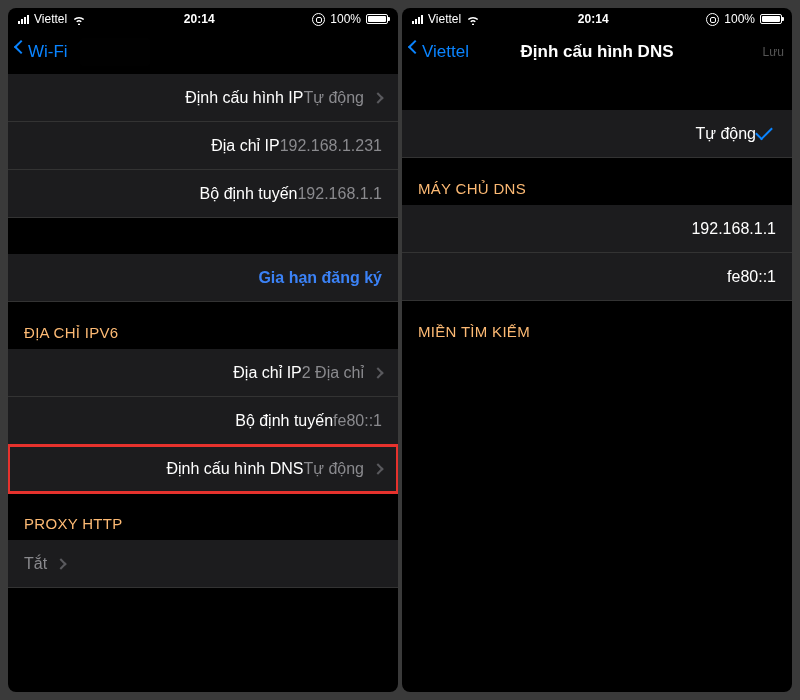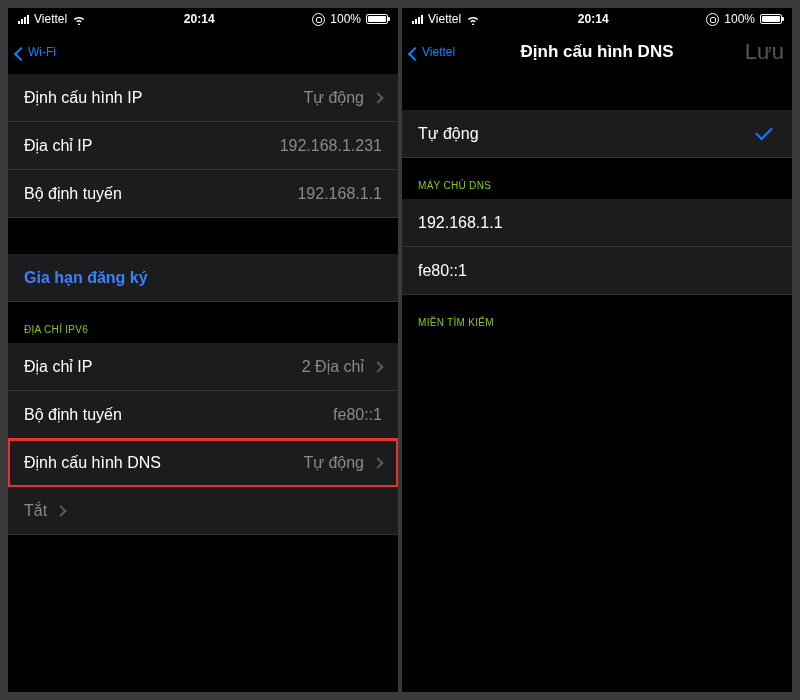--- a/index.html
+++ b/index.html
@@ -1,43 +1,43 @@
 <!DOCTYPE html>
 <html><head>
 <meta charset="utf-8">
 <style>
   * { margin: 0; padding: 0; box-sizing: border-box; font-family: -apple-system, "Helvetica Neue", Arial, sans-serif; }
   body { background: #3a3a3a; width: 800px; height: 700px; display: flex; padding: 8px; gap: 4px; }
-  .screen { width: 392px; height: 684px; background: #000; border-radius: 0; overflow: hidden; display: flex; flex-direction: column; }
+  .screen { width: 392px; height: 684px; background: #000; border-radius: 8px; overflow: hidden; display: flex; flex-direction: column; }
   
   .status-bar { height: 22px; display:flex; align-items:center; justify-content:space-between; padding: 0 10px; color:#fff; font-size:12px; font-weight:500; }
   .status-left, .status-right { display:flex; align-items:center; gap:5px; }
   .time { flex:1; text-align:center; font-size:12px; font-weight:600; }
   .sig-bars { display:inline-flex; align-items:flex-end; gap:1px; }
   .sig-bars i { width:2px; background:#fff; display:inline-block; }
   .sig-bars i:nth-child(1){height:3px} .sig-bars i:nth-child(2){height:5px} .sig-bars i:nth-child(3){height:7px} .sig-bars i:nth-child(4){height:9px} 
   .battery { width:22px; height:10px; border:1px solid #fff; border-radius:2px; position:relative; padding:1px; }
   .battery::after { content:""; position:absolute; right:-3px; top:2px; width:2px; height:4px; background:#fff; border-radius:0 1px 1px 0; }
   .battery i { display:block; background:#fff; height:100%; width:100%; border-radius:1px;}
   .rot-lock { width:13px; height:13px; border:1px solid #fff; border-radius:50%; position:relative; }
   .rot-lock::after{content:"";position:absolute;left:3px;top:3px;width:4px;height:4px;border:1px solid #fff;border-radius:2px;}
   
   .nav { height:44px; display:flex; align-items:center; padding:0 8px; position:relative; }
-  .back { color:#0a84ff; font-size:12px; display:flex; align-items:flex-end; gap:2px; }
+  .back { color:#0a84ff; font-size:17px; display:flex; align-items:flex-start; gap:2px; }
   .chev-l { width:10px; height:10px; border-left:2px solid #0a84ff; border-bottom:2px solid #0a84ff; transform:rotate(45deg); }
   .nav-title { position:absolute; left:0; right:0; text-align:center; color:#fff; font-size:17px; font-weight:600; pointer-events:none;}
-  .nav-right { margin-left:auto; color:#555; font-size:22px; }
+  .nav-right { margin-left:auto; color:#555; font-size:12px; }
   .nav-blk { width:70px; height:28px; background:#010101; border-radius:2px; margin-left:12px;}
-  .cell { background:#1c1c1e; min-height:48px; display:flex; align-items:center; padding:0 16px; border-bottom:0.5px solid #333; }
+  .cell { background:#1c1c1e; min-height:48px; display:flex; align-items:center; padding:0 16px; border-bottom:0.5px solid #333;text-align:right; }
   .cell:first-child { border-top:0.5px solid #333; }
   .cell .label { color:#fff; font-size:16px; flex:1; }
   .cell .value { color:#8a8a8e; font-size:16px; }
   .cell .chev { width:8px; height:8px; border-right:2px solid #5a5a5e; border-top:2px solid #5a5a5e; transform:rotate(45deg); margin-left:10px; }
   .cell.link .label { color:#3b82f6;font-weight:bold; }
-  .header { color:#84cc16; font-size:10px; padding:22px 16px 8px; text-transform:uppercase; letter-spacing:0.3px; }
+  .header { color:#fdba74; font-size:15px; padding:22px 16px 8px; text-transform:uppercase; letter-spacing:0.3px; }
   .gap { height:36px; }
   .highlight { outline:3px solid #e6322d; outline-offset:-2px; }
   .check { width:16px; height:9px; border-left:2.5px solid #0a84ff; border-bottom:2.5px solid #0a84ff; transform:rotate(-45deg); margin-right:4px; margin-top:-4px; }
   .wifi-svg{width:14px;height:11px;}
 </style>
 </head>
 <body>
 
 <div class="screen">
   <div class="status-bar">
@@ -99,20 +99,21 @@
     <span class="label">Bộ định tuyến</span>
     <span class="value">fe80::1</span>
   </div>
 
   <div class="cell highlight">
     <span class="label">Định cấu hình DNS</span>
     <span class="value">Tự động</span>
     <span class="chev"></span>
   </div>
 
+  <div class="header">PROXY HTTP</div>
   <div class="cell">
     <span class="value">Tắt</span>
     <span class="chev"></span>
   </div>
 </div>
 
 <div class="screen">
   <div class="status-bar">
     <div class="status-left">
       <span class="sig-bars">

